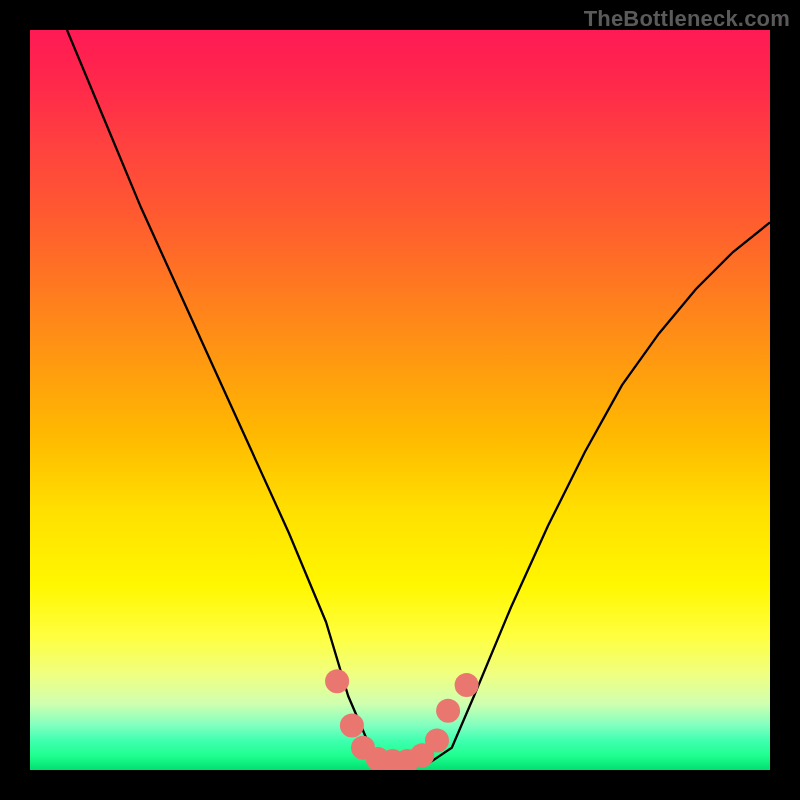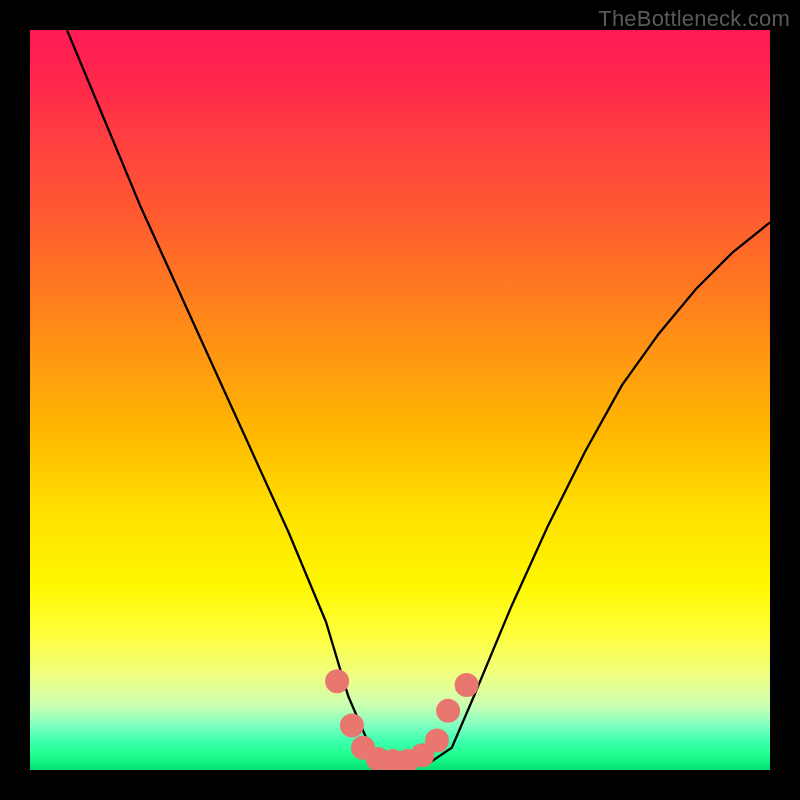--- a/index.html
+++ b/index.html
@@ -40,21 +40,21 @@
       #00e070 100%
     );
   }
   .watermark {
     position: absolute;
     top: 6px;
     right: 10px;
     font-family: Arial, Helvetica, sans-serif;
     font-size: 22px;
     color: #5a5a5a;
-    font-weight: 400;
+    font-weight: 700;
     letter-spacing: 0.2px;
   }
   svg.curve {
     position: absolute;
     left: 0;
     top: 0;
     width: 740px;
     height: 740px;
   }
 </style>

